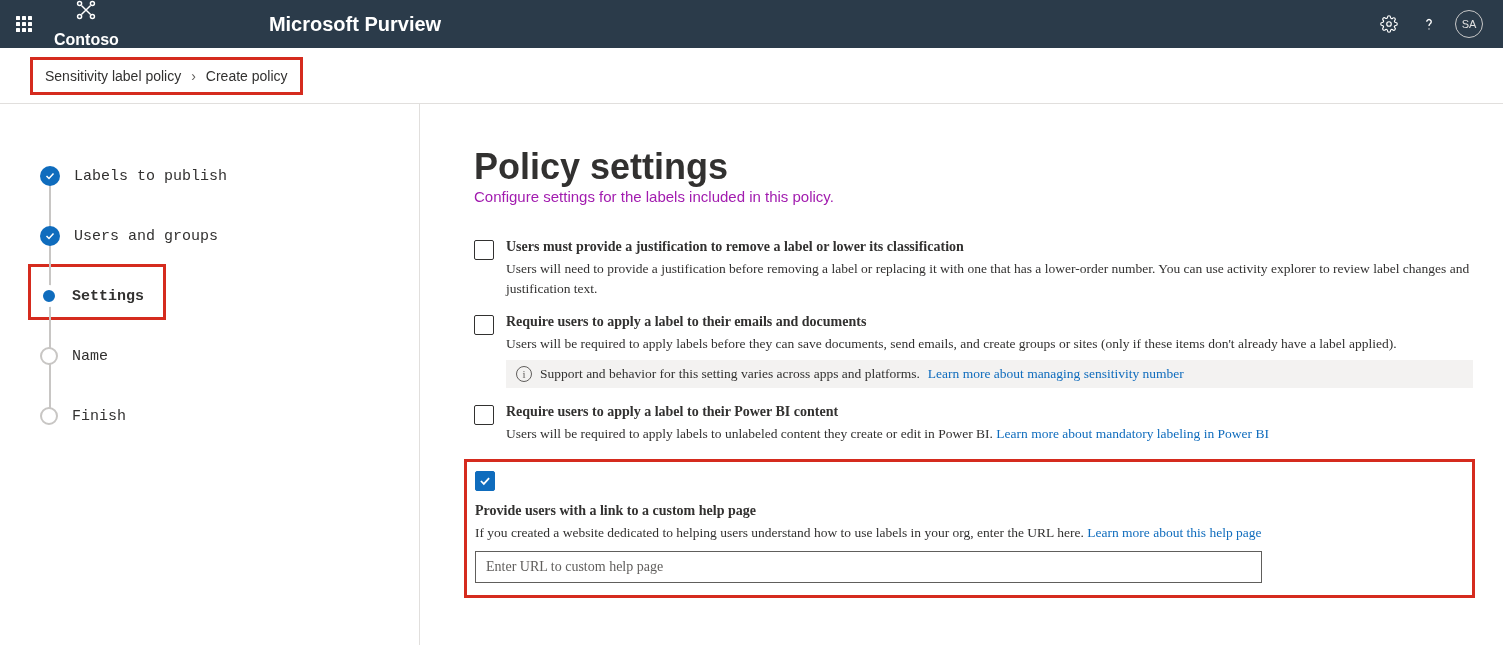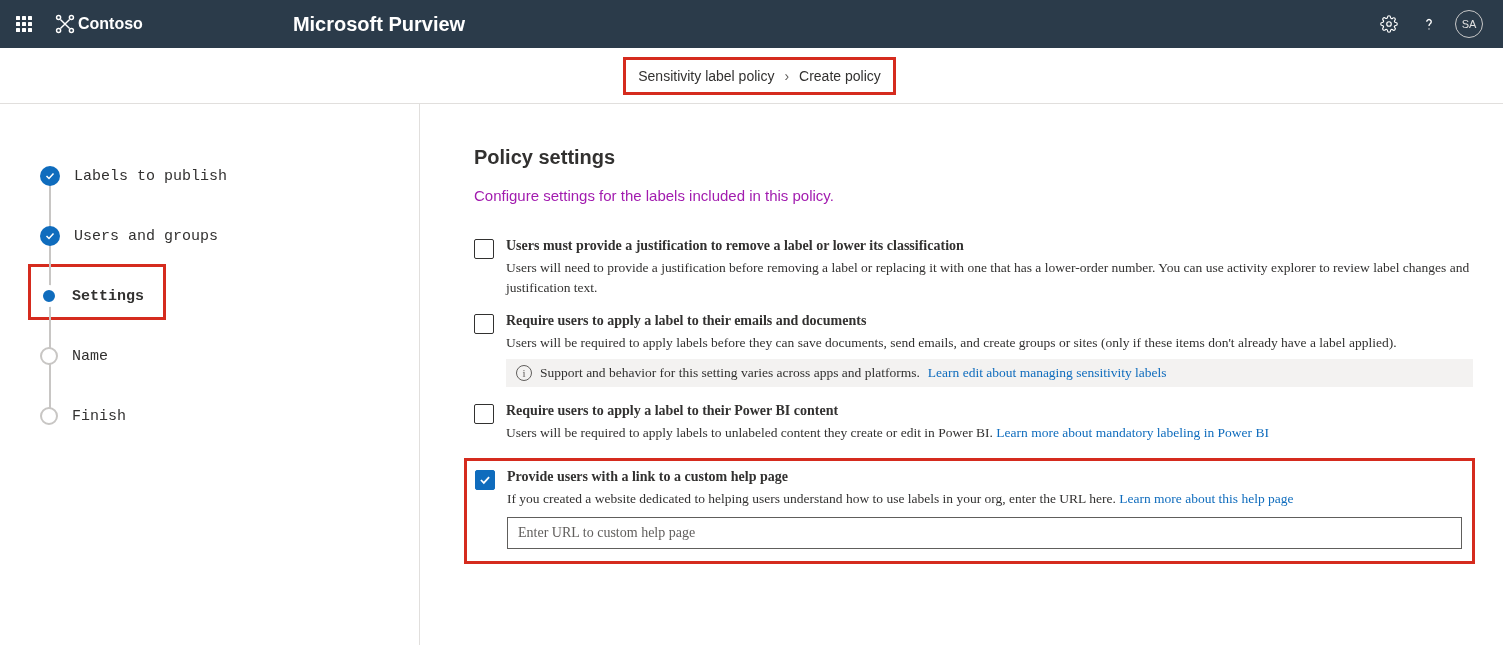--- a/index.html
+++ b/index.html
@@ -33,37 +33,37 @@
   }
   .header { background: #2b3b4a; }
   .app-launcher {
     width: 32px; height: 32px;
     display: flex; align-items: center; justify-content: center;
     cursor: pointer;
     border-radius: 2px;
   }
   .waffle { display: grid; grid-template-columns: repeat(3,4px); grid-template-rows: repeat(3,4px); gap: 2px; }
   .waffle span { width: 4px; height: 4px; background: #fff; border-radius: 0.5px; }
-  .brand { display:flex; align-items:center; gap:2px; margin-left: 14px; font-size:16px; font-weight:600; }
+  .brand { display:flex; align-items:center; gap:10px; margin-left: 14px; font-size:16px; font-weight:600;flex-direction:column; }
   .brand svg { width:22px; height:22px; }
   .product { margin-left: 150px; font-size:20px; font-weight:600; }
   .header-spacer { flex:1; }
   .hicon { width:40px; height:40px; display:flex; align-items:center; justify-content:center; cursor:pointer; }
   .avatar {
     width:28px; height:28px; border:1px solid #c8c8c8; border-radius:50%;
     display:flex; align-items:center; justify-content:center;
     font-size:11px; color:#e1e1e1; margin-left:6px; margin-right:12px;
   }
 
   
   .crumb-row {
     border-bottom: 1px solid #e1dfdd;
-    padding: 0 0 0 16px;
+    padding: 0 0 0 30px;
     height: 56px;
-    display:flex; align-items:center;justify-content:center;
+    display:flex; align-items:center;
   }
   .breadcrumb {
     display:flex; align-items:center; gap: 10px;
     font-size:14px; color:#323130;
     border: 3px solid #d52b1e;
     padding: 8px 12px;
   }
   .crumb { cursor:pointer; }
   .crumb-sep { color:#605e5c; }
 
@@ -113,21 +113,21 @@
     width: 138px;
     height: 56px;
     top: 118px;
   }
 
   
   .main {
     flex:1;
     padding: 42px 30px 0 54px;
   }
-  h1 { font-size:20px; font-weight:700; margin-bottom:18px; }
+  h1 { font-size:36px; font-weight:700; }
   .subtitle { font-size:15px; color:#a21caf; margin-bottom:34px; }
 
   .setting { display:flex; align-items:flex-start; gap:12px; margin-bottom:16px; }
   .chk {
     width:20px; height:20px; border:1px solid #323130; border-radius:2px;
     flex-shrink:0; cursor:pointer; margin-top:1px;
     display:flex; align-items:center; justify-content:center;
   }
   .chk.checked { background:#0f6cbd; border-color:#0f6cbd; }
   .chk.checked svg { width:14px; height:14px; }
@@ -158,21 +158,21 @@
     font-family:inherit;
   }
   .url-input::placeholder { color:#605e5c; }
 
   .highlight-box {
     border: 3px solid #d52b1e;
     padding: 8px 10px 12px 8px;
     margin-left: -10px;
     margin-right: -2px;
   }
-  .highlight-box .setting { margin-bottom:0; }
+  .highlight-box .setting { margin-bottom:0;flex-direction:column; }
 </style>
 </head>
 <body>
 
 <div class="header">
   <div class="app-launcher">
     <div class="waffle">
         <span></span>
         <span></span>
         <span></span>
@@ -272,21 +272,21 @@
     </div>
 
     <div class="setting">
       <div class="chk"></div>
       <div class="setting-body">
         <div class="setting-title">Require users to apply a label to their emails and documents</div>
         <div class="setting-desc">Users will be required to apply labels before they can save documents, send emails, and create groups or sites (only if these items don't already have a label applied).</div>
         <div class="info-banner">
           <span class="info-icon">i</span>
           <span>Support and behavior for this setting varies across apps and platforms.</span>
-          <span class="link">Learn edit about managing sensitivity labels</span>
+          <span class="link">Learn more about managing sensitivity number</span>
         </div>
       </div>
     </div>
 
     <div class="setting">
       <div class="chk"></div>
       <div class="setting-body">
         <div class="setting-title">Require users to apply a label to their Power BI content</div>
         <div class="setting-desc">
           <span>Users will be required to apply labels to unlabeled content they create or edit in Power BI.</span>

